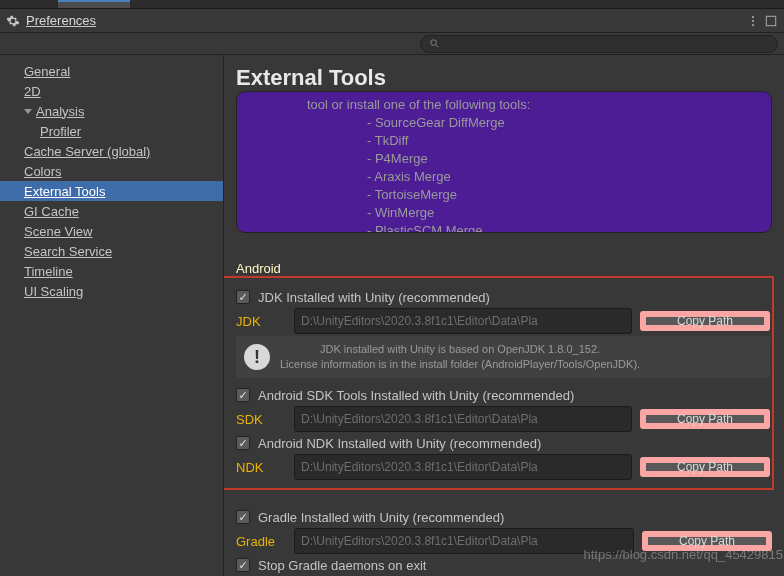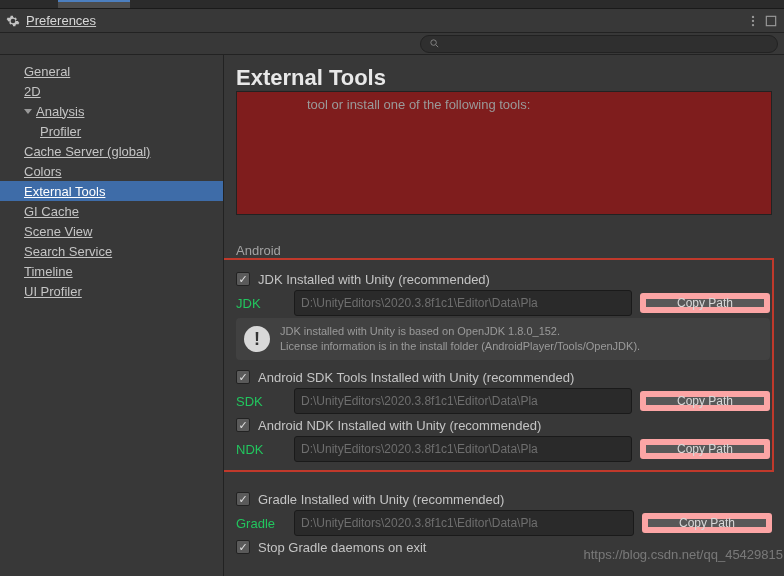--- a/index.html
+++ b/index.html
@@ -16,32 +16,32 @@
 .search-box svg { width: 11px; height: 11px; color: #888; }
 .main-area { display: flex; height: calc(100% - 55px); }
 .sidebar { width: 224px; background: #383838; border-right: 1px solid #222; padding-top: 6px; }
 .sidebar-item { height: 20px; display: flex; align-items: center; padding-left: 24px; color: #c4c4c4; cursor: pointer; font-size: 13px; text-decoration: underline; }
 .sidebar-item.indented { padding-left: 40px; }
 .sidebar-item.has-arrow { padding-left: 24px; }
 .sidebar-item.selected { background: #3e6ca8; color: #fff; }
 .arrow { display: inline-block; width: 0; height: 0; border-left: 4px solid transparent; border-right: 4px solid transparent; border-top: 5px solid #999; margin-right: 4px; }
 .content { flex: 1; padding: 10px 12px 0 12px; overflow: hidden; position: relative; }
 .page-title { font-size: 22px; color: #e8e8e8; font-weight: bold; margin-bottom: 4px; }
-.scroll-box { background: #7f1d1d; border: 1px solid #222; border-radius: 0; padding: 4px 10px 10px 10px; margin-top: -4px; margin-bottom: 28px; height: 124px; overflow: hidden; }
+.scroll-box { background: #4c1d95; border: 1px solid #222; border-radius: 9px; padding: 4px 10px 10px 10px; margin-top: -4px; margin-bottom: 28px; height: 142px; overflow: hidden; }
 .scroll-line { font-size: 13px; color: #9a9a9a; line-height: 18px; padding-left: 60px; }
 .scroll-line-sub { padding-left: 120px; }
-.section-heading { font-size: 13px; color: #a3a3a3; margin-bottom: 4px; margin-top: 10px; }
+.section-heading { font-size: 13px; color: #fef9c3; margin-bottom: 4px; margin-top: 10px; }
 .red-box { border: 2px solid #c0392b; padding: 6px 0 8px 0; margin: -4px -2px 16px -20px; padding-left: 18px; padding-right: 2px; }
 .field-row { display: flex; align-items: center; height: 22px; margin: 2px 0; gap: 8px; }
 .checkbox { width: 14px; height: 14px; background: #5a5a5a; border: 1px solid #222; border-radius: 2px; display: flex; align-items: center; justify-content: center; flex-shrink: 0; }
 .checkbox.checked::after { content: '✓'; color: #e0e0e0; font-size: 11px; line-height: 1; }
-.field-label-static { color: #22c55e; font-size: 13px; width: 50px; flex-shrink: 0; }
+.field-label-static { color: #eab308; font-size: 13px; width: 50px; flex-shrink: 0; }
 .path-input { flex: 1; height: 18px; background: #2a2a2a; border: 1px solid #1a1a1a; border-radius: 3px; color: #6e6e6e; font-size: 12px; padding: 12px 6px; display: flex; align-items: center; overflow: hidden; white-space: nowrap; }
 .copy-btn { width: 130px; height: 20px; background: #585858; border: 6px solid #fca5a5; border-radius: 3px; color: #d8d8d8; font-size: 12px; display: flex; align-items: center; justify-content: center; cursor: pointer; flex-shrink: 0; }
-.info-box { display: flex; gap: 10px; background: #414141; border-radius: 4px; padding: 6px 8px; margin: 4px 0 6px 0; align-items: center; }
+.info-box { display: flex; gap: 10px; background: #414141; border-radius: 4px; padding: 6px 8px; margin: 4px 0 6px 0; align-items: center; text-align: center; }
 .info-icon { width: 26px; height: 26px; background: #d8d8d8; border-radius: 50%; display: flex; align-items: center; justify-content: center; flex-shrink: 0; }
 .info-icon::after { content: '!'; color: #333; font-weight: bold; font-size: 18px; }
 .info-text { font-size: 11px; color: #9a9a9a; line-height: 15px; }
 .watermark { position: absolute; bottom: 14px; right: 1px; font-size: 13px; color: rgba(200,200,200,0.45); }
 </style>
 </head>
 <body>
 
 <div class="top-strip">
   <div class="top-strip-segment"></div>
@@ -105,29 +105,39 @@
     <div class="sidebar-item">
         <span>Scene View</span>
       </div>
     <div class="sidebar-item">
         <span>Search Service</span>
       </div>
     <div class="sidebar-item">
         <span>Timeline</span>
       </div>
     <div class="sidebar-item">
-        <span>UI Profiler</span>
+        <span>UI Scaling</span>
       </div>
   </div>
 
   <div class="content">
     <div class="page-title">External Tools</div>
 
     <div class="scroll-box">
       <div class="scroll-line">tool or install one of the following tools:</div>
+      <div id="merge-list">
+          <div class="scroll-line scroll-line-sub">-  SourceGear DiffMerge</div>
+          <div class="scroll-line scroll-line-sub">-  TkDiff</div>
+          <div class="scroll-line scroll-line-sub">-  P4Merge</div>
+          <div class="scroll-line scroll-line-sub">-  Araxis Merge</div>
+          <div class="scroll-line scroll-line-sub">-  TortoiseMerge</div>
+          <div class="scroll-line scroll-line-sub">-  WinMerge</div>
+          <div class="scroll-line scroll-line-sub">-  PlasticSCM Merge</div>
+          <div class="scroll-line scroll-line-sub">-  Beyond Compare 4</div>
+        </div>
     </div>
 
     <div class="section-heading">Android</div>
 
     <div class="red-box">
       <div class="field-row">
         <div class="checkbox checked"></div>
         <span>JDK Installed with Unity (recommended)</span>
       </div>
       <div class="field-row">

